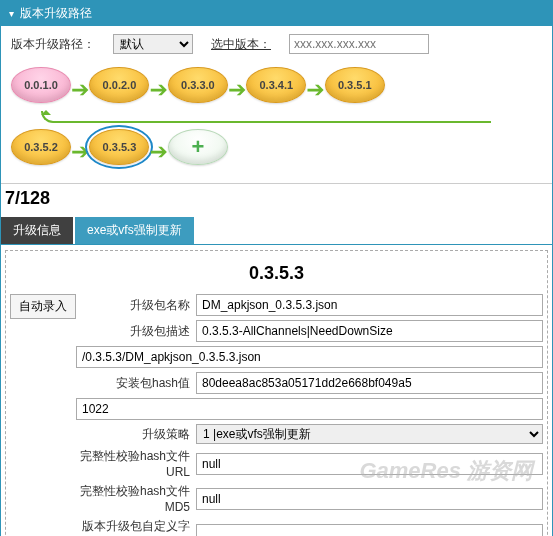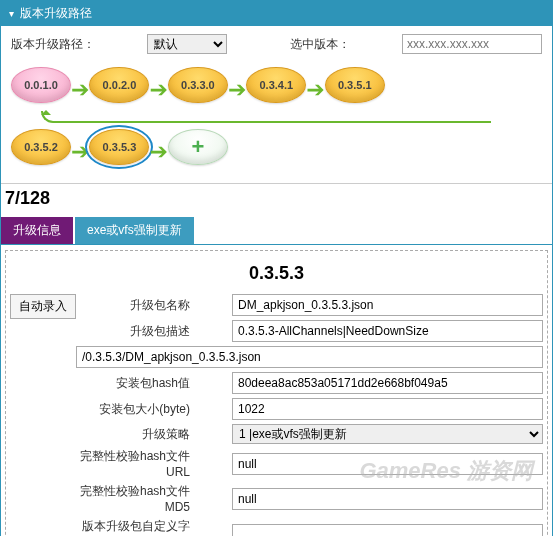--- a/index.html
+++ b/index.html
@@ -1,64 +1,64 @@
 <!DOCTYPE html>
 <html><head>
 <meta charset="utf-8">
 <style>
 * { box-sizing: border-box; margin: 0; padding: 0; }
 body { font-family: "Microsoft YaHei", Arial, sans-serif; font-size: 12px; background: #fff; width: 553px; }
 .panel { border: 1px solid #2e94b8; }
 .panel-header { background: #2e94b8; color: #fff; padding: 4px 8px; font-size: 12px; display: flex; align-items: center; }
 .panel-header .tri { margin-right: 6px; font-size: 10px; }
-.top-row { padding: 8px 10px; display: flex; align-items: center; gap: 10px; justify-content: space-between; }
+.top-row { padding: 8px 10px; display: flex; align-items: center; gap: 18px; }
 .top-row label { color: #333; }
 select { border: 1px solid #aaa; padding: 1px 2px; font-size: 12px; min-width: 80px; }
 .sel-input { border: 1px solid #aaa; padding: 2px 4px; font-size: 12px; width: 140px; color: #737373; }
 .flow { padding: 5px 10px 10px; }
 .flow-row { display: flex; align-items: flex-end; gap: 0; margin-bottom: 8px; }
 .node { width: 60px; height: 36px; border-radius: 50%; display: flex; align-items: center; justify-content: center; font-size: 11px; font-weight: bold; color: #444; box-shadow: inset 0 -4px 6px rgba(0,0,0,0.1), 0 1px 2px rgba(0,0,0,0.15); }
 .node.pink { background: radial-gradient(ellipse at 50% 30%, #ffd4e8, #f7a8c9); border: 1px solid #e88bb0; }
 .node.orange { background: radial-gradient(ellipse at 50% 30%, #ffdb6b, #f5b228); border: 1px solid #d89a1f; }
 .node.plus { background: radial-gradient(ellipse at 50% 30%, #fff, #e8f5e8); border: 1px solid #b8d8b8; color: #4caf50; font-size: 22px; font-weight: bold; }
 .node.current { outline: 2px solid #1e88c8; outline-offset: 2px; }
 .arrow { color: #6ab82e; font-size: 22px; }
 .loop-arrow { height: 12px; margin: 2px 0 6px 30px; border: 2px solid #6ab82e; border-top: none; border-right: none; border-radius: 0 0 0 12px; width: 450px; position: relative; }
 .loop-arrow::before { content: ''; position: absolute; left: -2px; top: -6px; border: 5px solid transparent; border-bottom-color: #6ab82e; }
 .counter { font-size: 18px; font-weight: bold; padding: 4px 4px; border-top: 1px solid #ccc; }
 .tabs { display: flex; border-bottom: 1px solid #2e94b8; margin-top: 4px; }
-.tab { padding: 5px 12px; background: #701a75; color: #fff; font-size: 12px; margin-right: 2px; cursor: pointer; }
+.tab { padding: 5px 12px; background: #404040; color: #fff; font-size: 12px; margin-right: 2px; cursor: pointer; }
 .tab.inactive { background: #3d9cbf; }
 .dashed-box { border: 1px dashed #aaa; margin: 5px 4px; padding: 8px 4px 8px; }
 .title-version { text-align: center; font-size: 18px; font-weight: bold; padding: 4px 0 10px; }
 .form-area { display: flex; }
 .auto-btn { align-self: flex-start; border: 1px solid #aaa; background: #f5f5f5; padding: 3px 8px; font-size: 12px; cursor: pointer; }
 .form-table { flex: 1; }
-.frow { display: flex; align-items: center; margin-bottom: 4px; gap: 36px; }
+.frow { display: flex; align-items: center; margin-bottom: 4px; }
 .flabel { width: 120px; text-align: right; padding-right: 6px; color: #333; }
 .finput { flex: 1; border: 1px solid #aaa; padding: 3px 5px; font-size: 12px; }
 .fselect { flex: 1; display: flex; }
 .fselect select { flex: 1; }
 .watermark { position: fixed; right: 20px; bottom: 50px; font-size: 22px; color: rgba(180,180,180,0.5); font-style: italic; font-weight: bold; pointer-events: none; }
 </style>
 </head>
 <body>
 
 <div class="panel">
   <div class="panel-header">
     <span class="tri">▾</span>
     <span>版本升级路径</span>
   </div>
 
   <div class="top-row">
     <label>版本升级路径：</label>
     <select>
       <option>默认</option>
     </select>
-    <label style="margin-left:12px;">选中版本：</label>
+    <label style="text-decoration:underline;">选中版本：</label>
     <input class="sel-input" placeholder="xxx.xxx.xxx.xxx" style="">
   </div>
 
   <div class="flow">
     <div class="flow-row">
       <div class="node pink">0.0.1.0</div>
       <span class="arrow">➔</span>
       <div class="node orange">0.0.2.0</div>
       <span class="arrow">➔</span>
       <div class="node orange">0.3.3.0</div>
@@ -98,21 +98,20 @@
             <input class="finput" value="0.3.5.3-AllChannels|NeedDownSize" style="">
           </div>
           <div class="frow">
             <input class="finput" value="/0.3.5.3/DM_apkjson_0.3.5.3.json" style="">
           </div>
           <div class="frow">
             <div class="flabel">安装包hash值</div>
             <input class="finput" value="80deea8ac853a05171dd2e668bf049a5" style="">
           </div>
           <div class="frow">
-            <div class="flabel">安装包大小(byte)</div>
             <input class="finput" value="1022" style="">
           </div>
           <div class="frow">
             <div class="flabel">升级策略</div>
             <div class="fselect">
               <select><option>1 |exe或vfs强制更新</option></select>
             </div>
           </div>
           <div class="frow">
             <div class="flabel">完整性校验hash文件URL</div>

